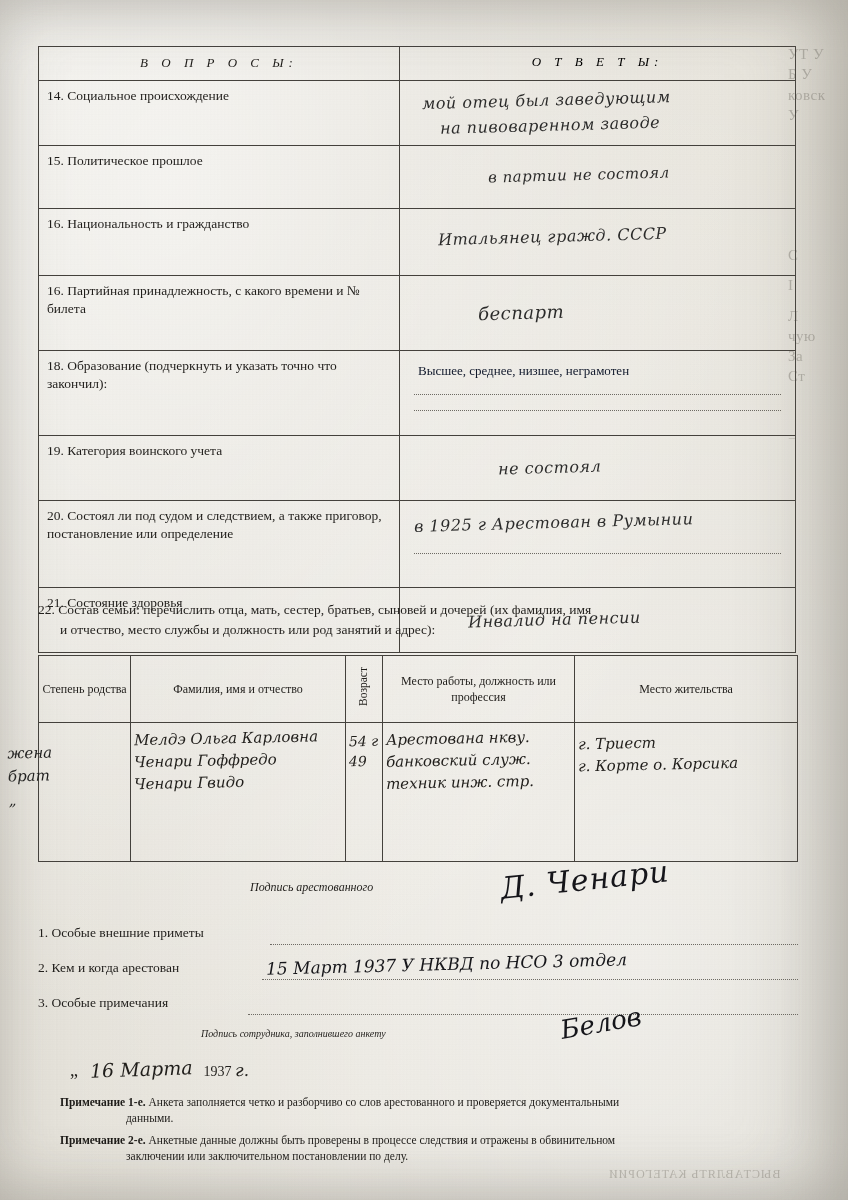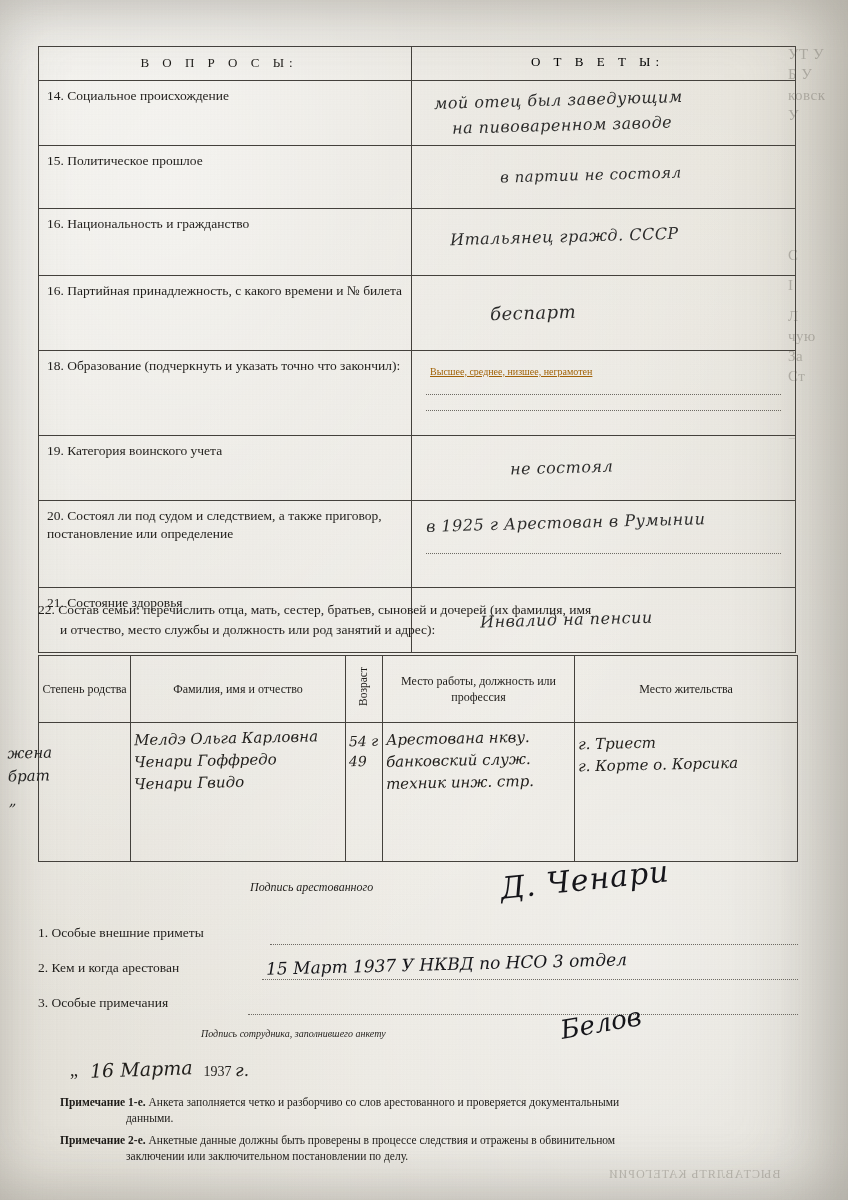--- a/index.html
+++ b/index.html
@@ -71,22 +71,23 @@
   }
   .tbl td {
     border: 1px solid #44413c;
     vertical-align: top;
     padding: 6px 8px 8px 8px;
   }
   .hdr td {
     text-align: center;
     font-size: 13px;
     letter-spacing: 5px;
-    padding: 7px 12px 8px 0;
+    padding: 7px 0 8px 0;
     font-family: "Liberation Serif", serif;
+    font-style: italic;
   }
   .q {
     width: 360px;
     font-size: 13.5px;
     line-height: 1.35;
     color: #201e1b;
   }
   .a {
     position: relative;
   }
@@ -106,23 +107,22 @@
   .hw.big { font-size: 18px; }
   .ansbox { padding-left: 14px; }
   .l1 { display:block; margin-top: 2px; }
   .l2 { display:block; margin-top: 6px; margin-left: 18px; }
   .dotline {
     border-bottom: 1px dotted #6d6a63;
     height: 1px;
     margin: 14px 6px 0 6px;
   }
   .underlined-opts {
-    text-decoration: underline;
-    font-size: 10px;
-    color: #a16207;
+    font-size: 13px;
+    color: #0f172a;
   }
 
   
   .sec22 {
     position: absolute;
     left: 38px;
     top: 600px;
     width: 760px;
     font-size: 13.5px;
     line-height: 1.5;

